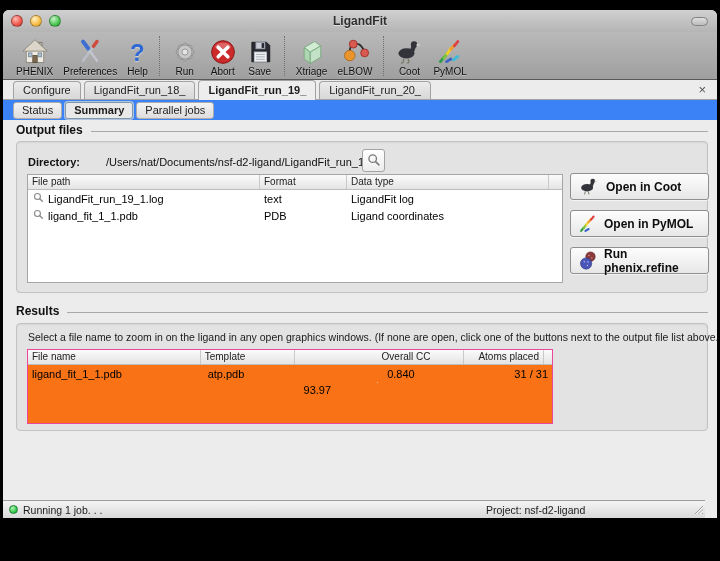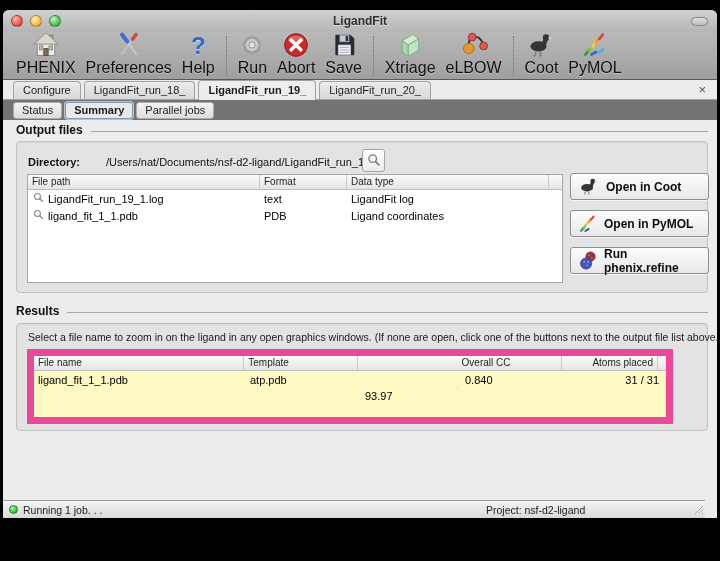--- a/index.html
+++ b/index.html
@@ -24,39 +24,39 @@
              border-radius:5px; border:1px solid #838383;
              background:linear-gradient(#dedede,#bdbdbd); }
 
   
   .toolbar { height:48px; background:linear-gradient(#b9b9b9,#9f9f9f);
              border-bottom:1px solid #585858; display:flex; align-items:flex-end;
              padding:0 0 2px 8px; }
   .tb-item { display:flex; flex-direction:column; align-items:center;
              padding:0 5px; cursor:default; }
   .tb-icon { height:31px; display:flex; align-items:flex-end; justify-content:center; }
-  .tb-label { font-size:16px; color:#101010; margin-top:0px;
+  .tb-label { font-size:10px; color:#101010; margin-top:0px;
               text-shadow:0 1px 0 rgba(255,255,255,.35); white-space:nowrap; }
   .tb-sep { width:0; height:40px; border-left:1px dotted #6e6e6e; margin:0 6px 1px; }
   .help-glyph { font-size:24px; line-height:26px; font-weight:bold; color:#2e68d5;
                 text-shadow:0 1px 1px rgba(255,255,255,.5); }
 
   
   .tabrow { position:relative; display:flex; align-items:flex-end; height:20px;
             padding-left:10px; background:#ececec; border-bottom:1px solid #a2a2a2; }
   .tab { height:18px; line-height:17px; padding:0 9px; font-size:11px; color:#1d1d1d;
          background:linear-gradient(#ebebeb,#d8d8d8); border:1px solid #a2a2a2;
          border-bottom:none; border-radius:4px 4px 0 0; margin-right:3px; }
   .tab.active { height:20px; line-height:19px; margin-bottom:-1px; z-index:2;
                 background:#ededed; font-weight:bold; }
   .tab-close { position:absolute; right:11px; bottom:3px; font-size:13px;
                color:#555; line-height:12px; }
 
   .subtabrow { display:flex; align-items:center; height:20px; padding-left:10px; gap:3px;
-               background:#737373; }
+               background:#3b82f6; }
   .subtab { padding:1px 8px 2px; font-size:11px; color:#1d1d1d;
             border:1px solid #adadad; border-radius:3px;
             background:linear-gradient(#f3f3f3,#dddddd); }
   .subtab.active { font-weight:bold; background:#e9e9e9;
                    border-color:#7e97b3; box-shadow:0 0 0 1px #b3c4d8; }
 
   
   .content { position:absolute; top:110px; left:0; right:0; bottom:18px;
              padding:2px 9px 0 13px; background:#ececec; }
   .section-hdr { display:flex; align-items:center; height:14px; margin-top:1px; }
@@ -74,22 +74,22 @@
   .dir-label { font-weight:bold; }
   .dir-path { margin-left:26px; }
   .search-btn { position:absolute; left:334px; top:-2px; width:23px; height:23px;
                 border:1px solid #a3a3a3; border-radius:3px;
                 background:linear-gradient(#ffffff,#ececec);
                 display:flex; align-items:center; justify-content:center; }
   .dir-row { width:660px; }
 
   .ftable { position:absolute; left:10px; top:32px; width:536px; height:109px;
             background:#fff; border:1px solid #a6a6a6; font-size:11px; overflow:hidden; }
-  .rtable { position:absolute; left:10px; top:25px; width:646px; height:75px;
-            background:#fef9c3; border:7px solid #ec4899; font-size:11px; overflow:hidden; }
+  .rtable { position:absolute; left:10px; top:25px; width:526px; height:75px;
+            background:#f97316; border:1px solid #ec4899; font-size:11px; overflow:hidden; }
   .thead { display:flex; height:15px; background:linear-gradient(#fbfbfb,#e4e4e4);
            border-bottom:1px solid #bdbdbd; font-size:10px; color:#222; }
   .th { padding:1px 4px 0; border-right:1px solid #c9c9c9; white-space:nowrap; overflow:hidden; }
   .th.last { border-right:none; flex:1; }
   .trow { display:flex; align-items:center; height:17px; color:#000; }
   .td { padding:0 4px; white-space:nowrap; overflow:hidden; }
   .fc1 { width:232px; } .fc2 { width:87px; } .fc3 { width:202px; }
   .rc1 { width:212px; } .rc2 { width:115px; } .rc3 { width:100px;margin-top:32px; }
   .rc4 { width:105px; } .rc5 { width:97px;text-align:right; }
   .row-mag { margin:0 4px 0 1px; flex:0 0 auto; }

